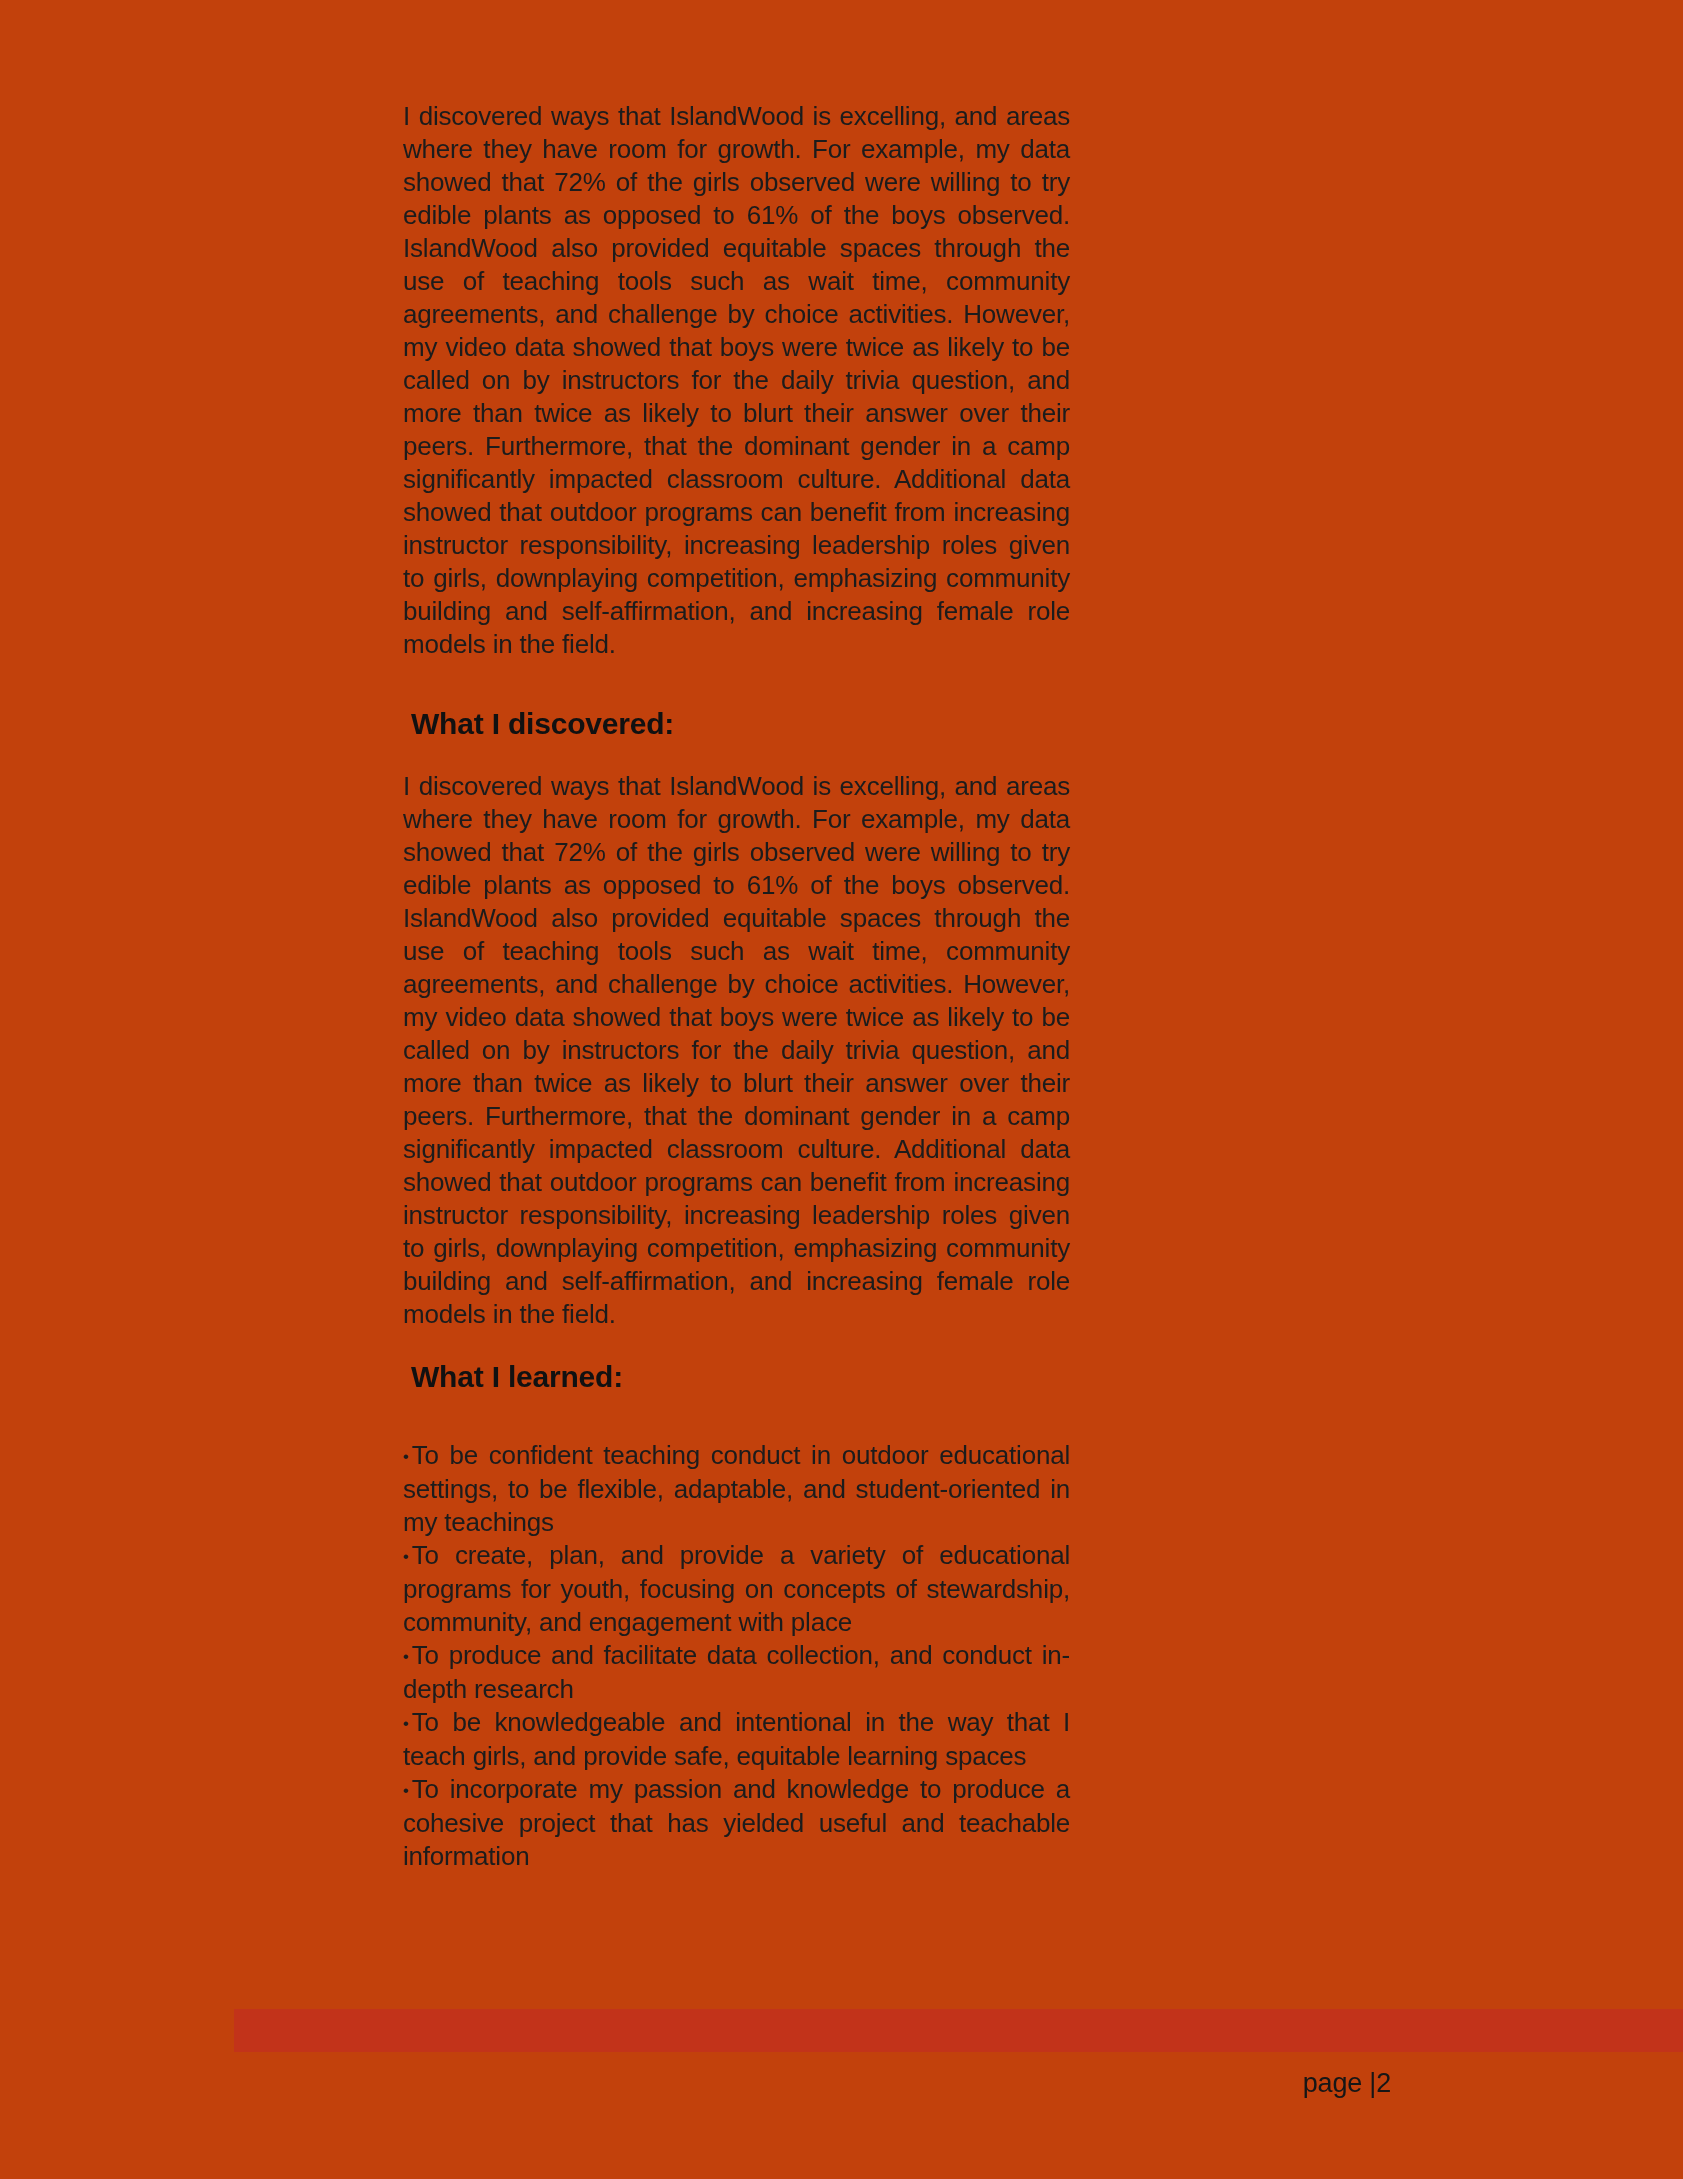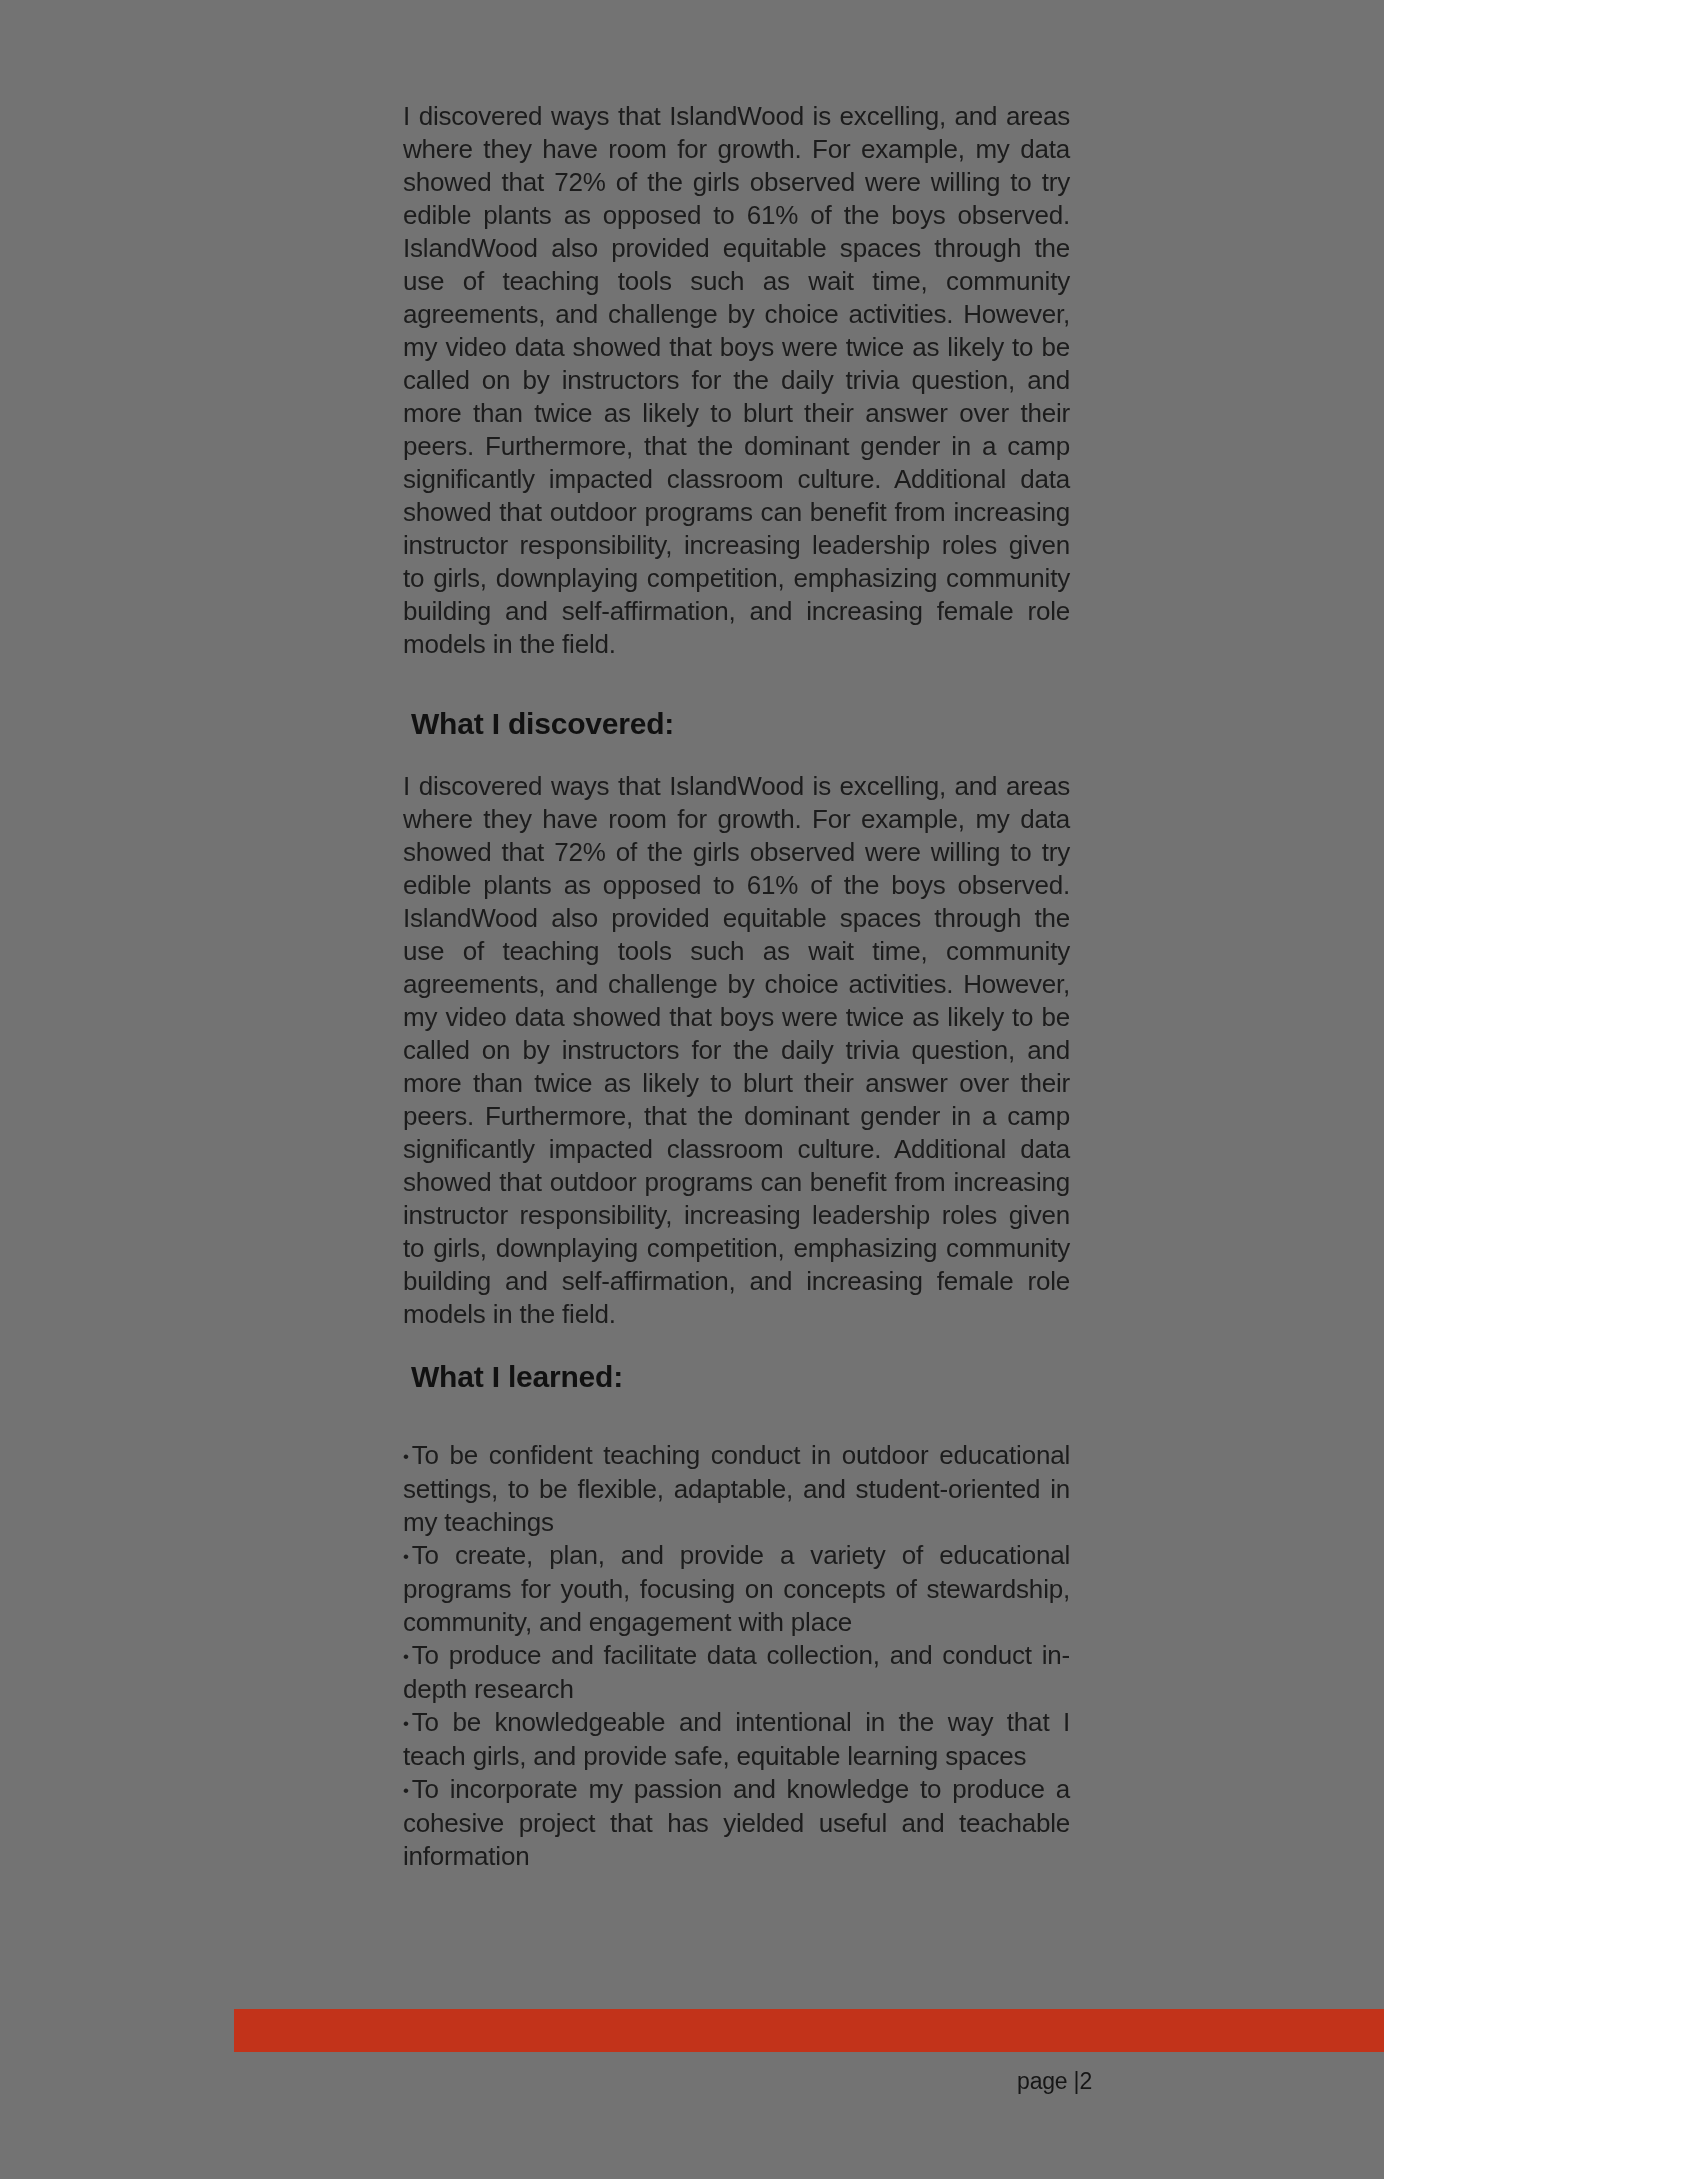--- a/index.html
+++ b/index.html
@@ -3,23 +3,23 @@
 <meta charset="utf-8">
 <title>Document Page</title>
 <style>
   html, body {
     margin: 0;
     padding: 0;
     background: #ffffff;
   }
   .doc-page {
     position: relative;
-    width: 1384px;
+    width: 1683px;
     height: 2179px;
-    background: #737373;
+    background: #c2410c;
     overflow: hidden;
     font-family: "Liberation Sans", sans-serif;
     color: #1c1c1c;
   }
   .text-column {
     position: absolute;
     left: 403px;
     top: 0;
     width: 667px;
     height: 100%;
@@ -72,21 +72,21 @@
     left: 234px;
     top: 2009px;
     width: 1449px;
     height: 43px;
     background: #c2331a;
   }
   .page-number {
     position: absolute;
     top: 2068px;
     right: 292px;
-    font-size: 23px;
+    font-size: 27px;
     letter-spacing: -0.2px;
     color: #161616;
     text-align: right;
   }
 </style>
 </head>
 <body>
 
 <div class="doc-page">
 

